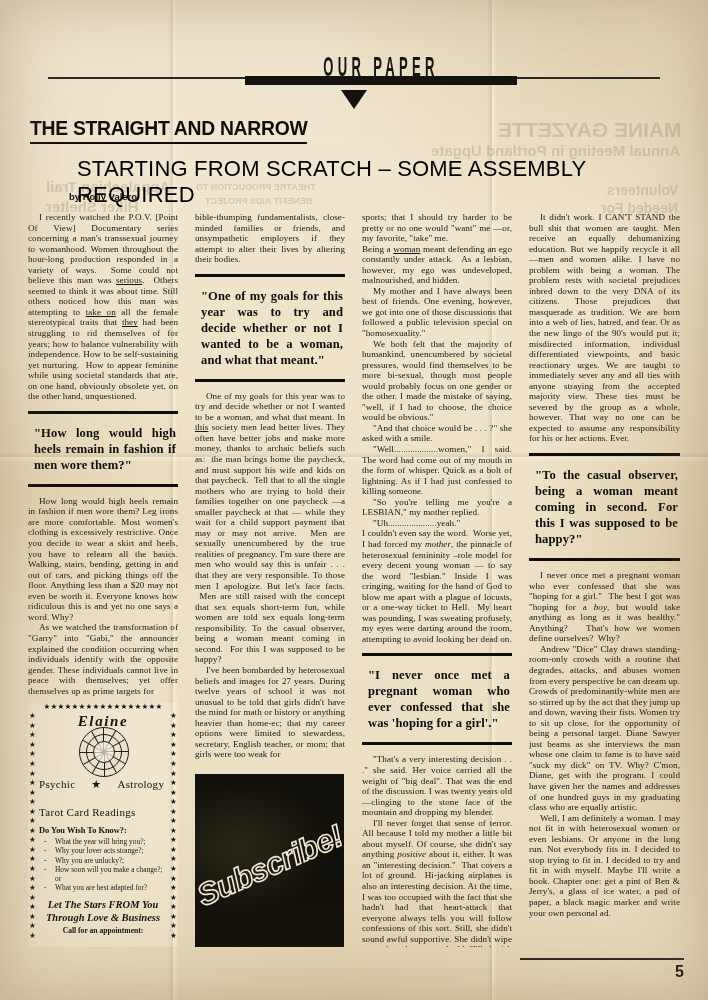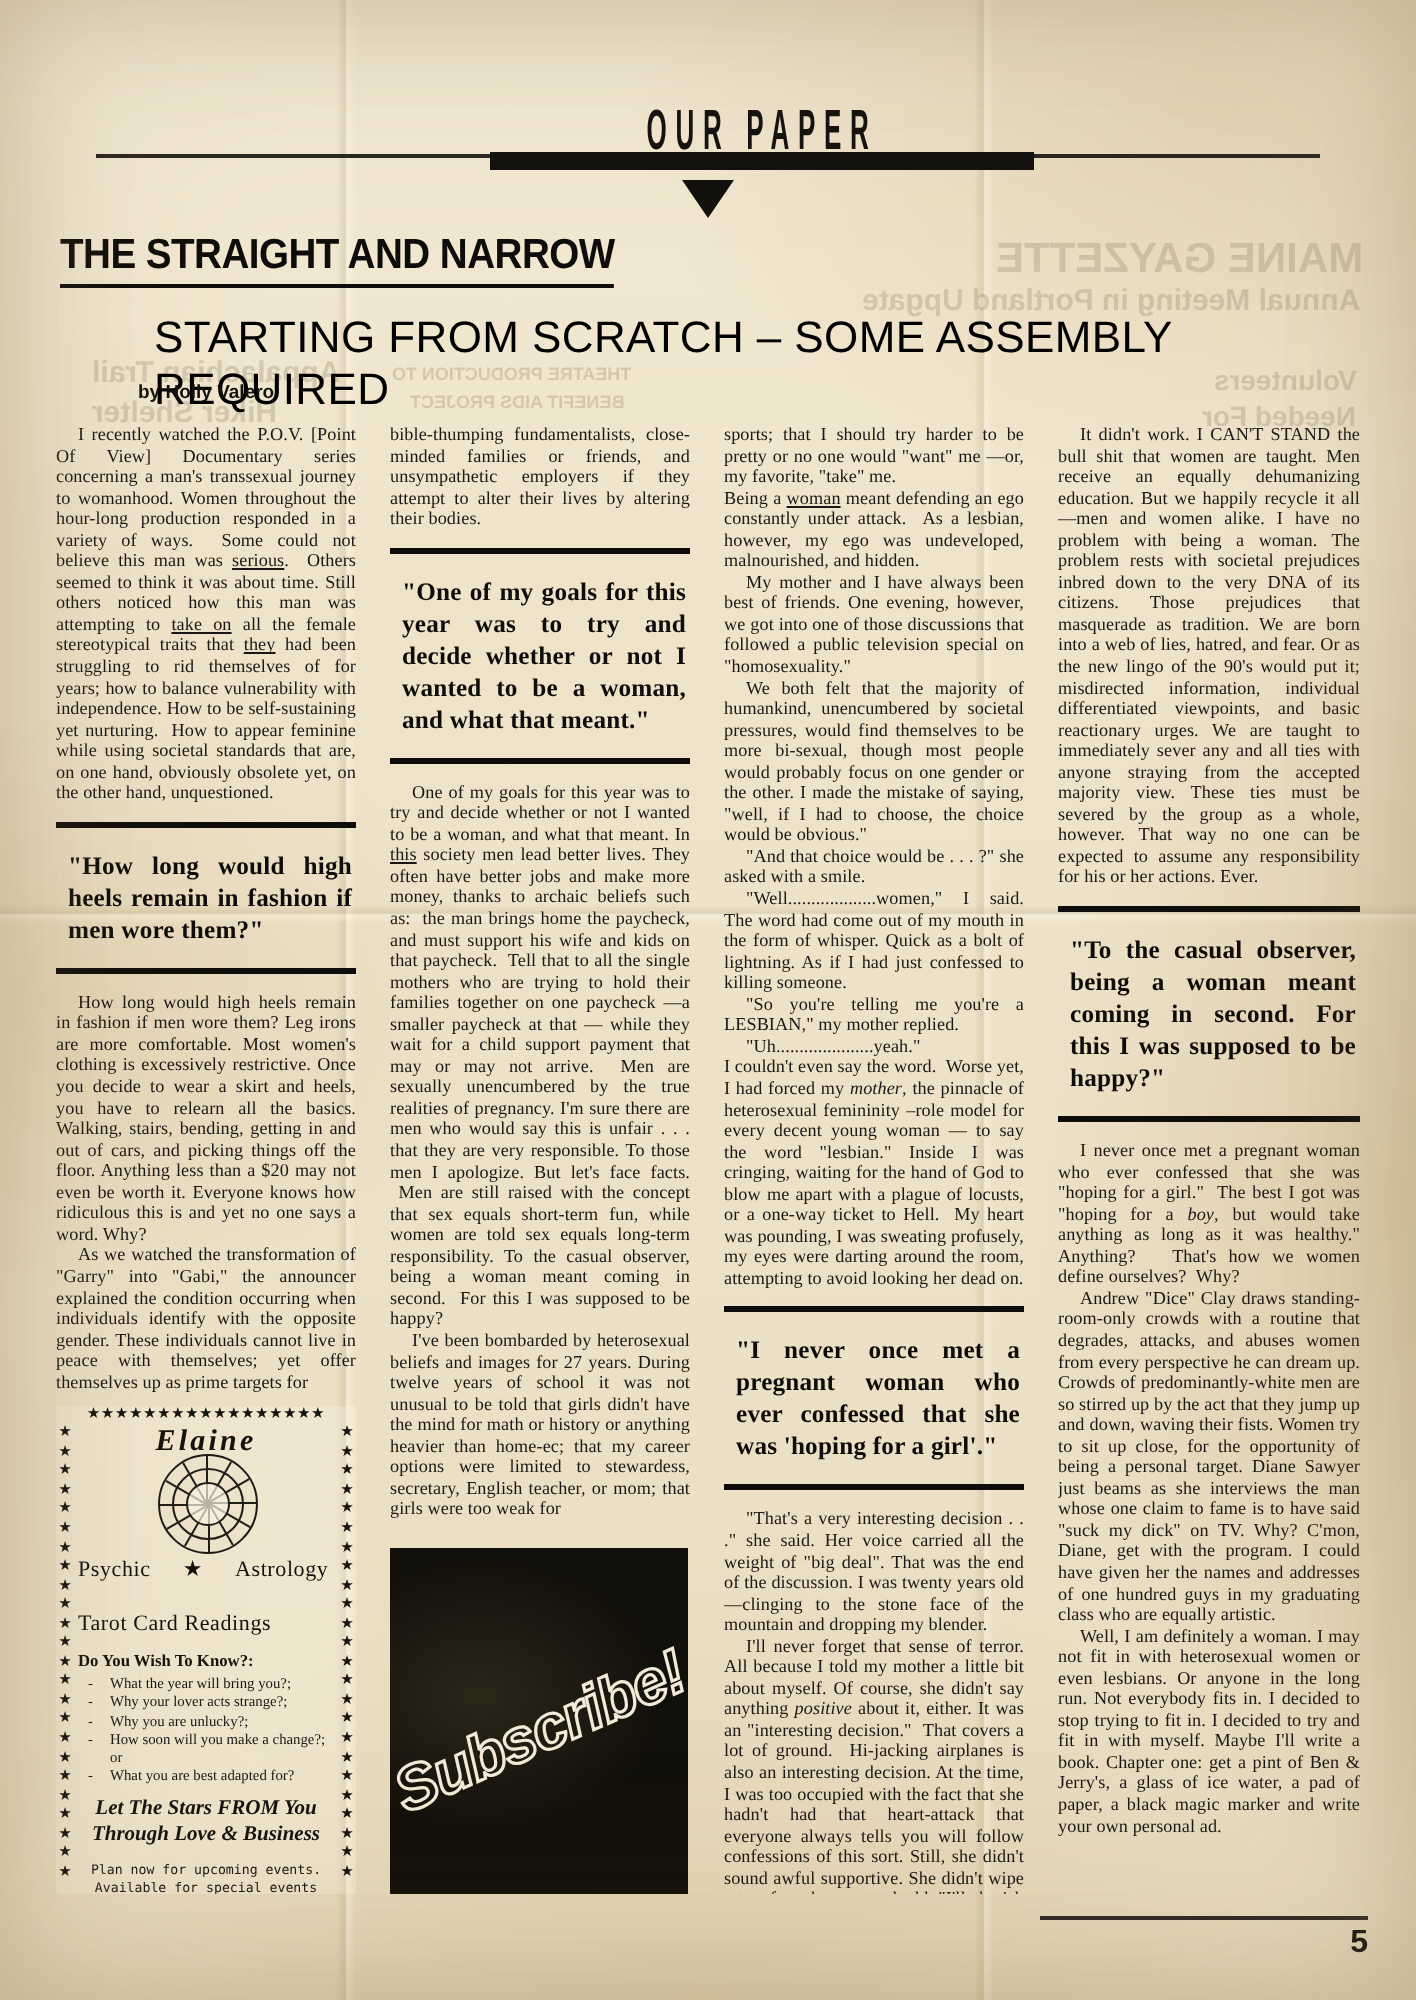--- a/index.html
+++ b/index.html
@@ -354,25 +354,20 @@
           <li>Why you are unlucky?;</li>
           <li>How soon will you make a change?; or</li>
           <li>What you are best adapted for?</li>
         </ul>
 
         <div id="elaine-tag">
           <div>Let The Stars FROM You</div>
           <div>Through Love &amp; Business</div>
         </div>
 
-        <div id="elaine-plan">
-          <div>Plan now for upcoming events.</div>
-          <div>Available for special events</div>
-          <div>and social gatherings.</div>
-        </div>
 
         <div id="elaine-call">Call for an appointment:</div>
 
       </div>
     </div>
   </div>
 
   <div class="col c2">
     <p class="noind">bible-thumping fundamentalists, close-minded families or friends, and unsympathetic employers if they attempt to alter their lives by altering their bodies.</p>
 

